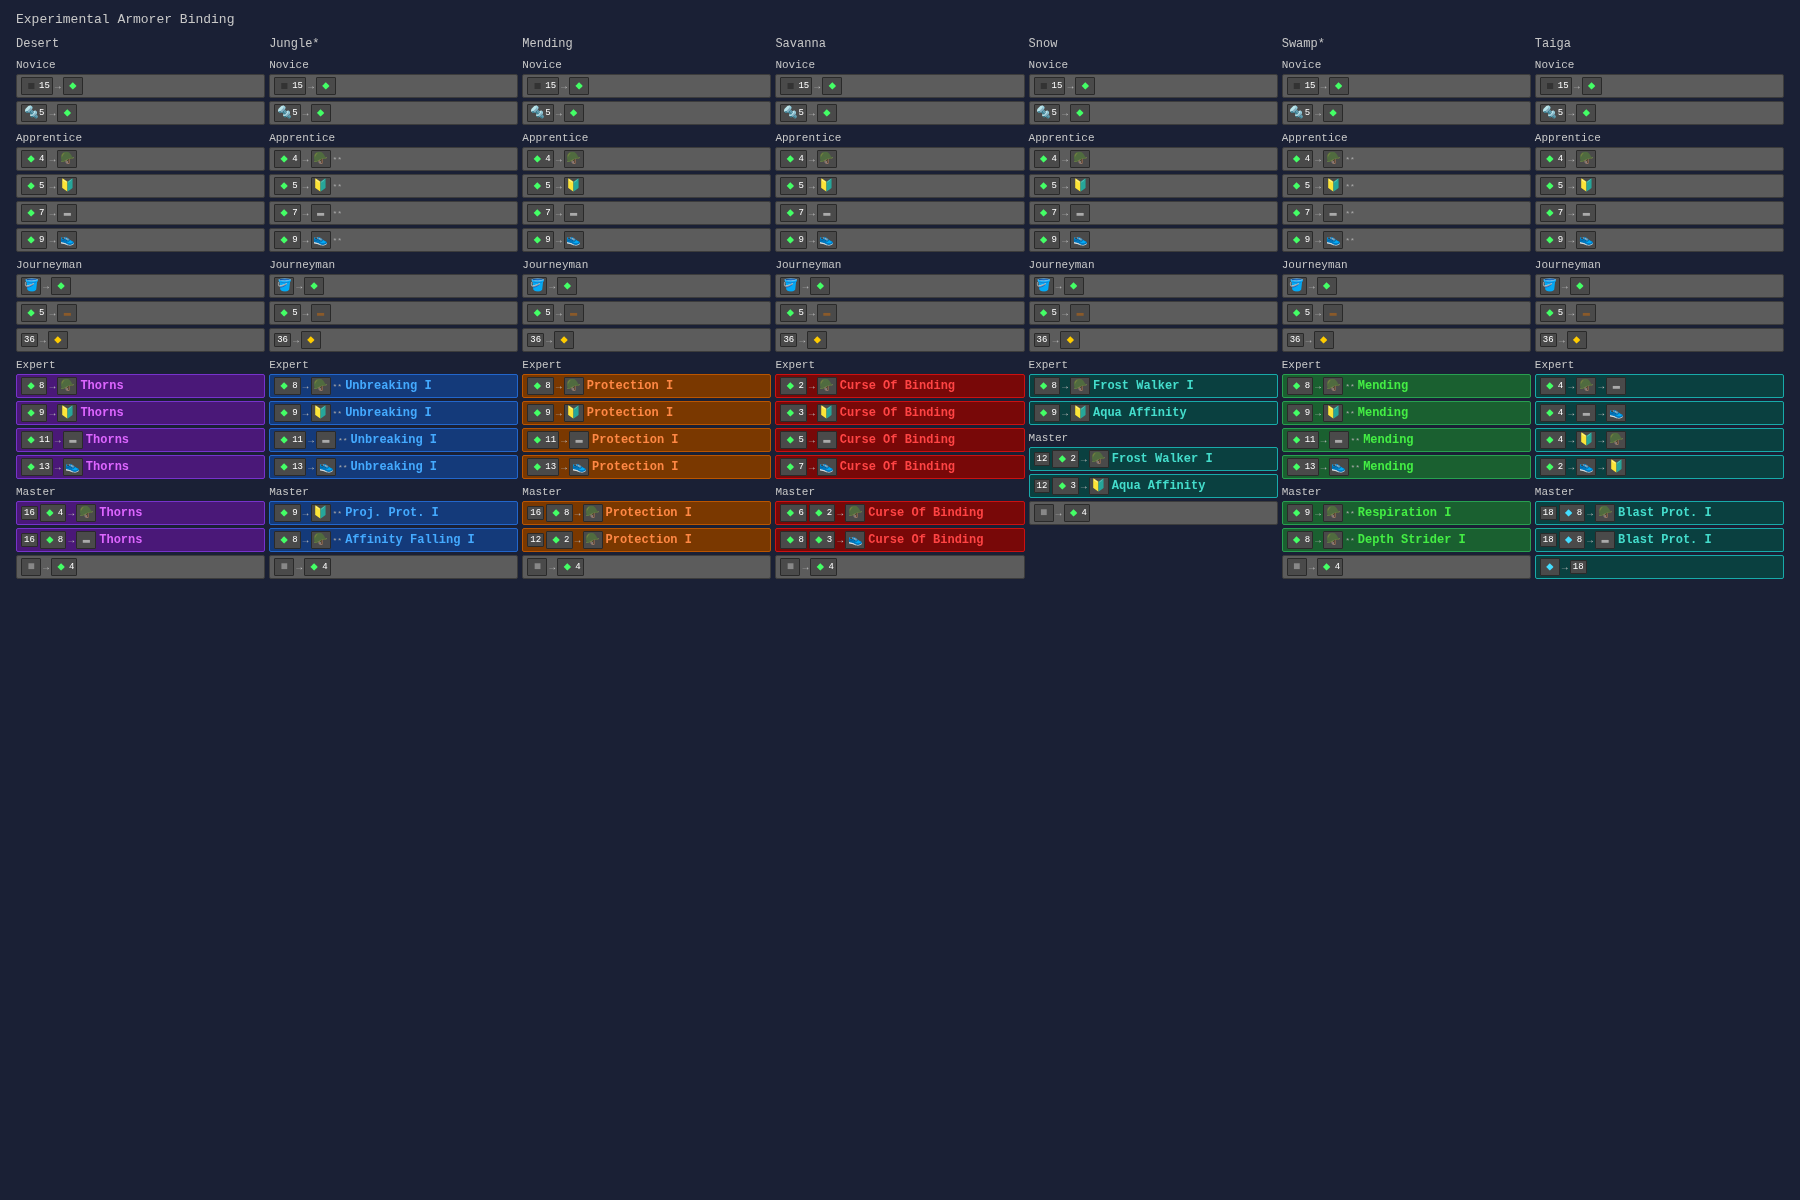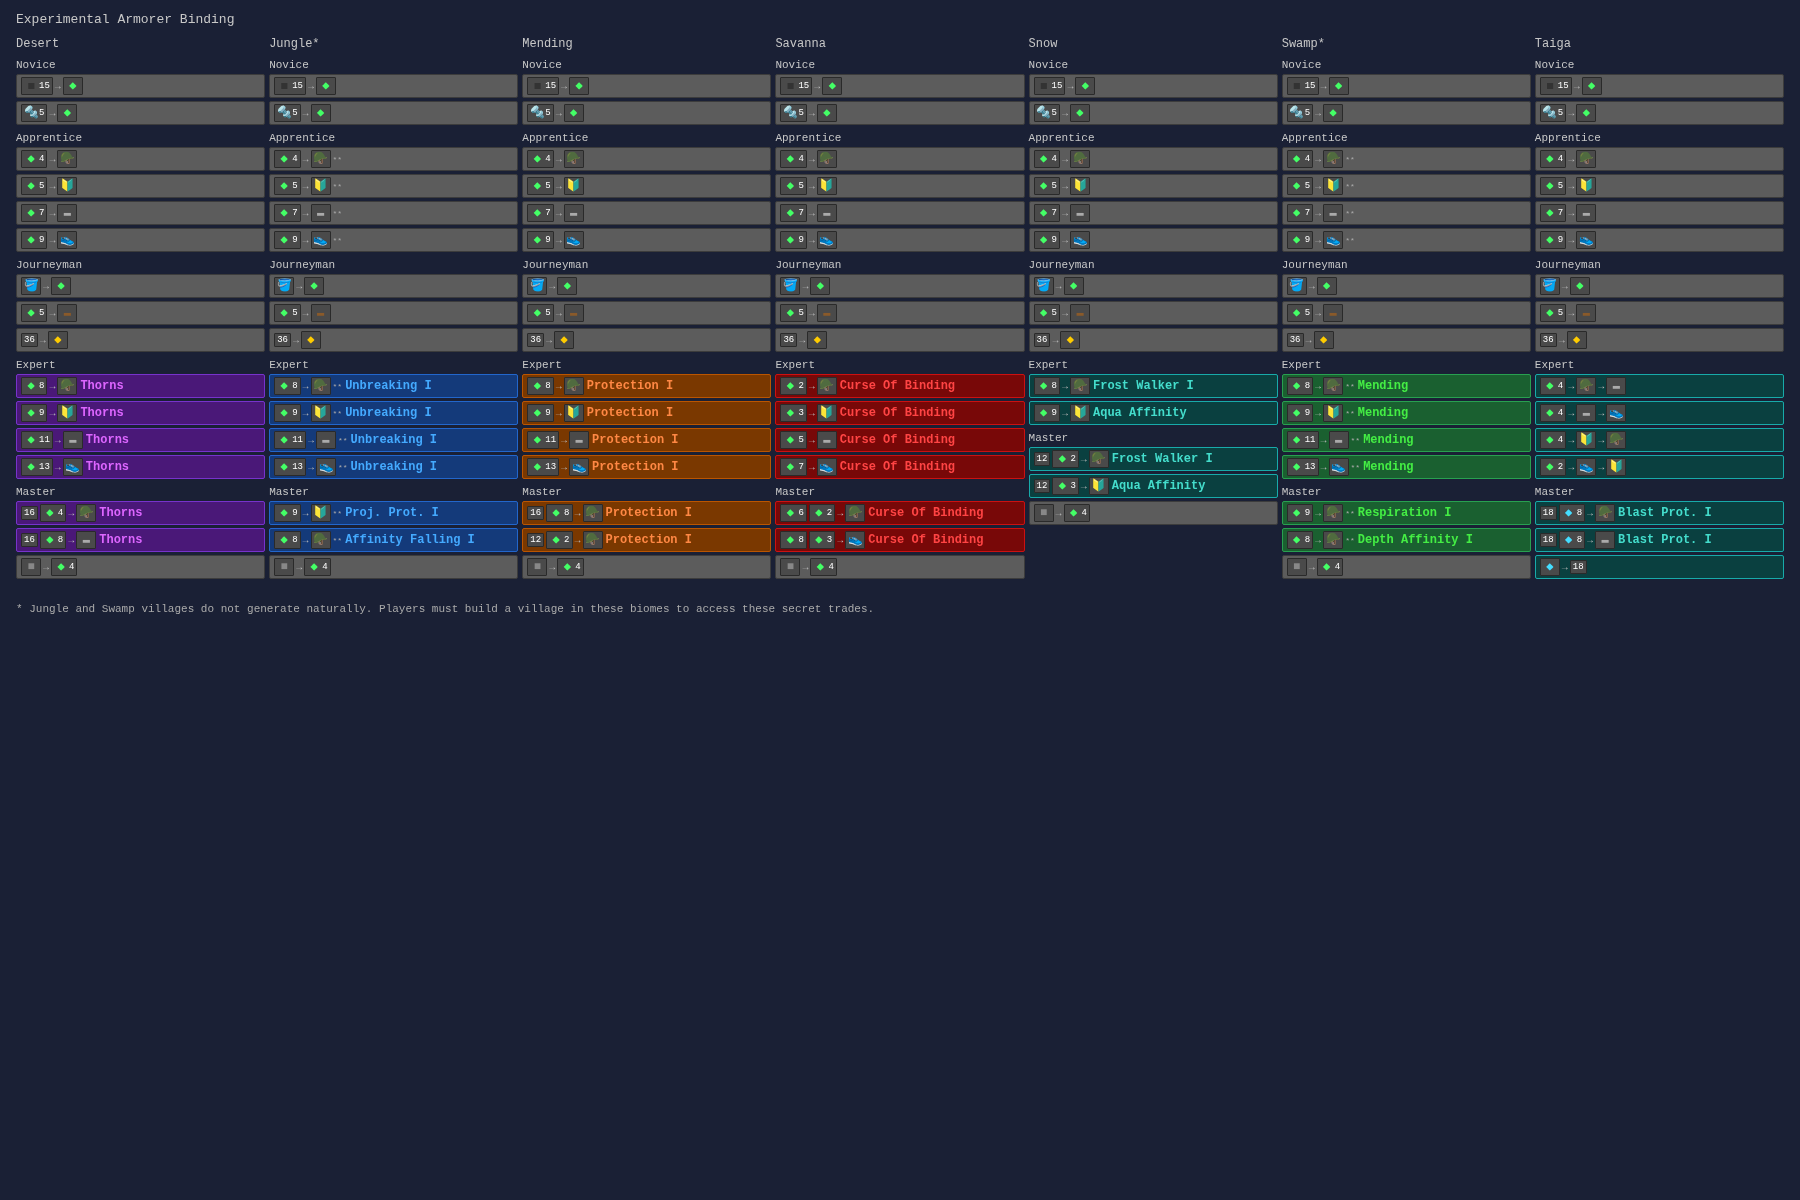--- a/index.html
+++ b/index.html
@@ -1178,21 +1178,21 @@
     <div class="full-row enchant-green">
       <div class="item-bg">
           <span class="px-item" style="color:#44ff66">◆</span>
           <span class="num">8</span>
         </div>
       <span class="arr">→</span>
       <div class="item-bg">
           <span class="px-item" style="color:#aaa">🪖</span>
         </div>
       <span style="color:#aaa;font-size:8px">**</span>
-      <span class="enchant-tag green">Depth Affinity I</span>
+      <span class="enchant-tag green">Depth Strider I</span>
     </div>
     <div class="full-row">
       <div class="item-bg">
           <span class="px-item" style="color:#888">■</span>
         </div>
       <span class="arr">→</span>
       <div class="item-bg">
           <span class="px-item" style="color:#44ff66">◆</span>
           <span class="num">4</span>
         </div>
@@ -1390,14 +1390,13 @@
       <span class="arr">→</span>
       <div class="item-bg">
           <span class="num">18</span>
         </div>
     </div>
   </div>
 
 </div>
 
 <div class="footnotes">
-  <p>* Jungle and Swamp villages do not generate naturally. Players must build a village in these biomes to access these secret trades.</p>
 </div>
 
 </body></html>

